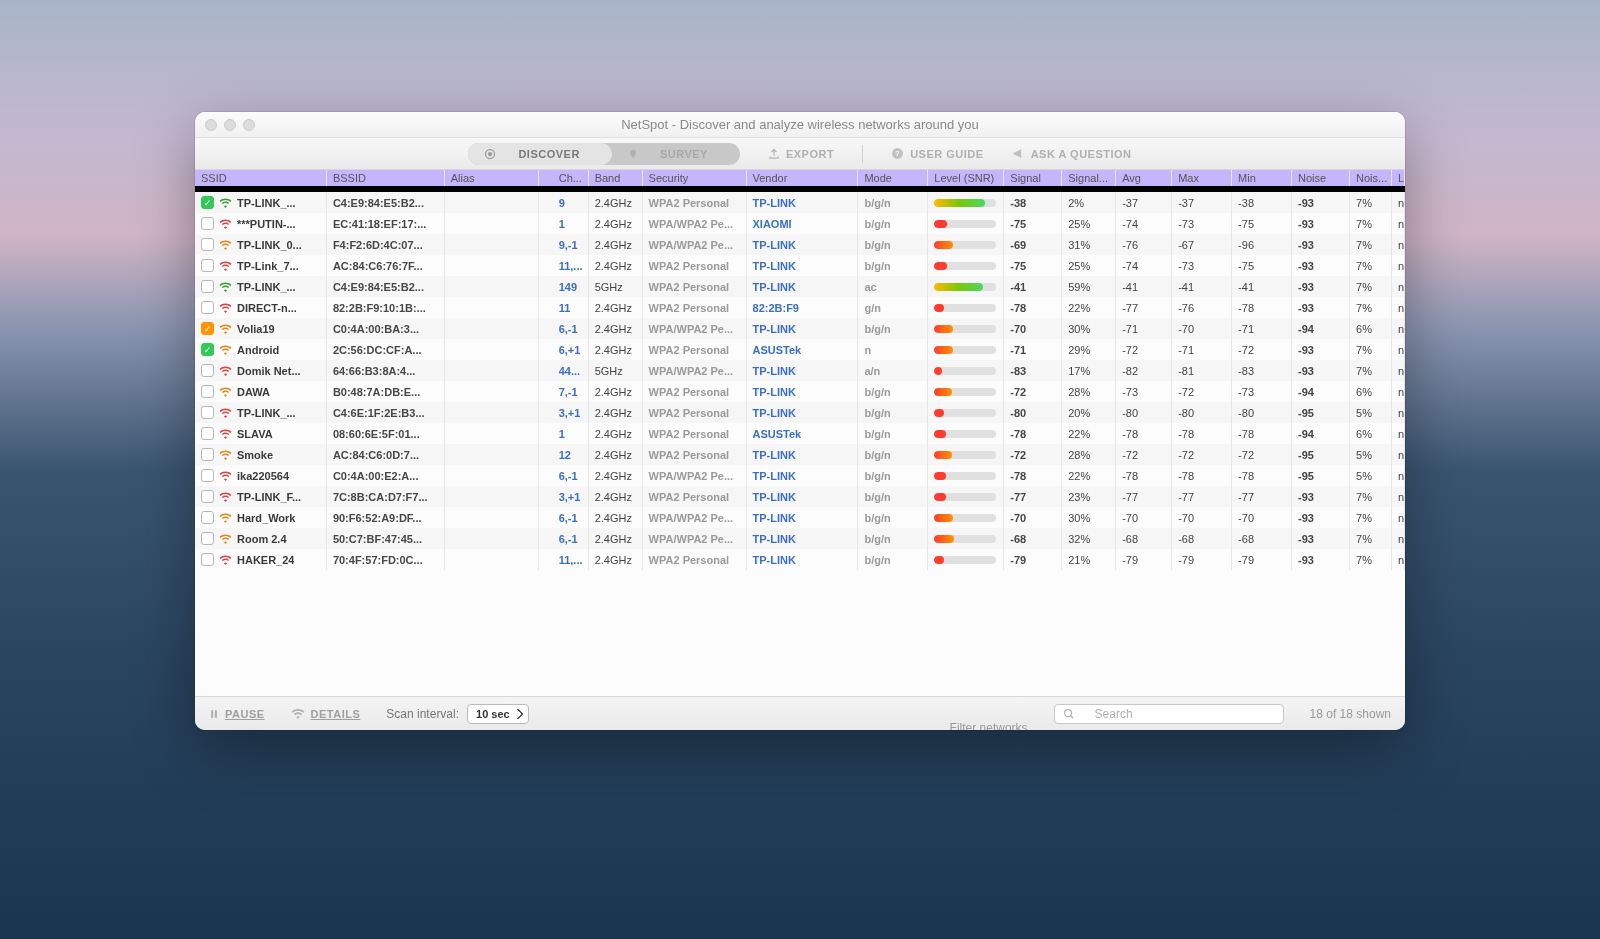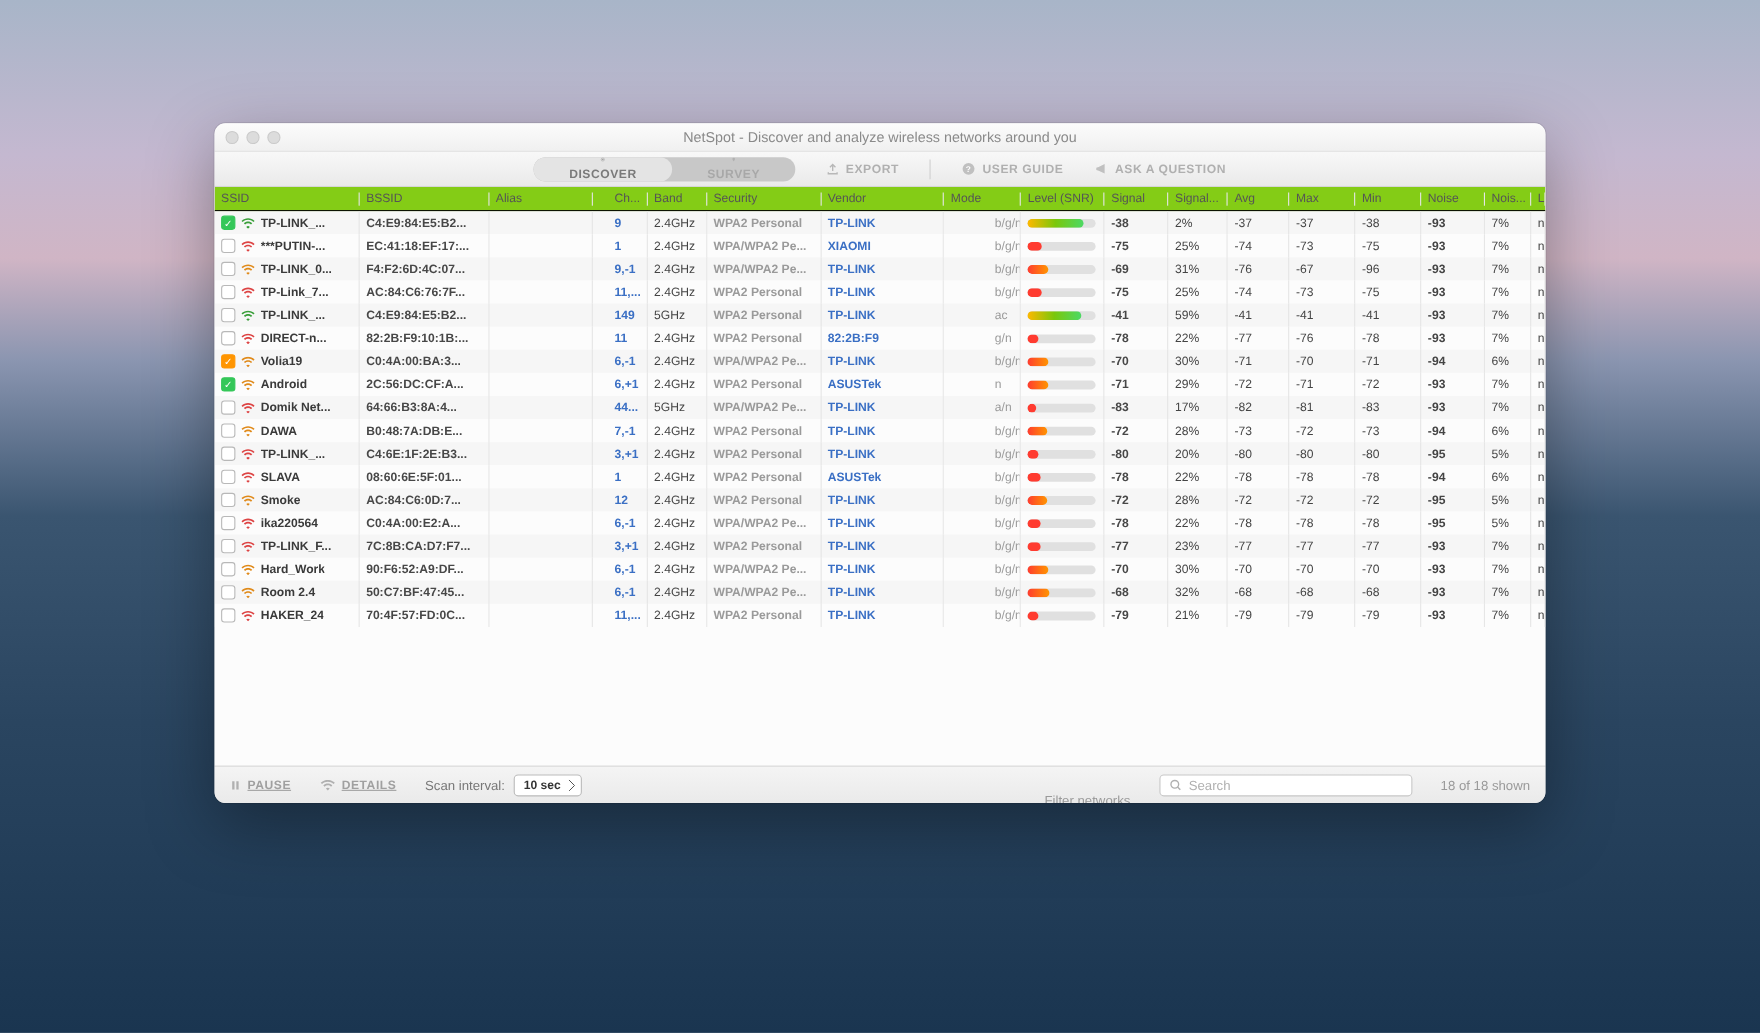--- a/index.html
+++ b/index.html
@@ -29,28 +29,28 @@
 .tl { width: 12px; height: 12px; border-radius: 50%; background: #dcdcdc; border: 1px solid #cacaca; }
 .title { flex: 1; text-align: center; font-size: 13px; color: #8a8a8a; }
 
 .toolbar {
   height: 32px; display: flex; align-items: center; justify-content: center; gap: 28px;
   background: linear-gradient(#f8f8f8,#eaeaea);
   border-bottom: 1px solid #d6d6d6;
   font-size: 12px; color: #9a9a9a; font-weight: 600;
 }
 .seg { display: inline-flex; background: #c8c8c8; border-radius: 14px; height: 22px; overflow: hidden; }
-.seg span { display: inline-flex; align-items: center; padding: 0 16px; gap: 6px; font-size: 11px; letter-spacing: 0.5px; flex-direction: column; }
+.seg span { display: inline-flex; align-items: center; padding: 0 16px; gap: 6px; font-size: 11px; letter-spacing: 0.5px; }
 .seg .active { background: #e4e4e4; border-radius: 14px; color: #7a7a7a; }
 .seg .inactive { color: #a8a8a8; }
 .tool-item { display: inline-flex; align-items: center; gap: 6px; color: #b0b0b0; letter-spacing: 0.5px; font-size: 11px; }
 .divider { width: 1px; height: 18px; background: #d0d0d0; }
 
 .table-wrap { flex: 1; overflow: hidden; background: #fcfcfc; }
-.hdr { display: flex; height: 22px; border-bottom: 1px solid #000000; background: #84cc16; font-size: 11px; color: #555; align-items: center; }
+.hdr { display: flex; height: 22px; border-bottom: 6px solid #000000; background: #c4b5fd; font-size: 11px; color: #555; }
 .hdr .col, .row .col { border-right: 1px solid #e6e6e6; padding: 0 6px; display: flex; align-items: center; overflow: hidden; white-space: nowrap; text-overflow: ellipsis; }
 .hdr .col { font-weight: 500; }
 
 .rows { height: calc(100% - 22px); overflow: auto; }
 .row { display: flex; height: 21px; font-size: 11px; color: #444; }
 .row:nth-child(odd) { background: #f6f6f6; }
 .row:nth-child(even) { background: #fcfcfc; }
 
 .c-ssid   { width: 132px; }
 .c-bssid  { width: 118px; }
@@ -73,21 +73,21 @@
 .ssid-cell { display: flex; align-items: center; gap: 5px; width: 100%; }
 .chk { width: 13px; height: 13px; border-radius: 3px; border: 1px solid #b8b8b8; background: #fff; display: inline-flex; align-items: center; justify-content: center; font-size: 9px; color: #fff; flex-shrink: 0; }
 .chk.green { background: #34c759; border-color: #34c759; }
 .chk.orange { background: #ff9500; border-color: #ff9500; }
 .wifi-icon { width: 13px; height: 10px; }
 .ssid-text { overflow: hidden; text-overflow: ellipsis; white-space: nowrap; font-weight: 600; color: #3a3a3a; }
 
 .ch-text { color: #3a6fc4; font-weight: 700; }
 .sec-text { color: #9a9a9a; font-weight: 600; }
 .vendor-text { color: #3a6fc4; font-weight: 700; }
-.mode-text { color: #9a9a9a; font-weight: 400; margin-left: 40px; }
+.mode-text { color: #9a9a9a; font-weight: 700; }
 .num-text { color: #474747; font-weight: 600; }
 
 .sigbar { width: 62px; height: 8px; border-radius: 4px; background: #e0e0e0; position: relative; overflow: hidden; }
 .sigbar .fill { position: absolute; left: 0; top: 0; bottom: 0; border-radius: 4px; }
 .sigbar.green .fill { background: linear-gradient(90deg,#ffb800,#7ac70c,#4cd964); }
 .sigbar.orange .fill { background: linear-gradient(90deg,#ff3b30,#ff9500); }
 .sigbar.red .fill { background: #ff3b30; }
 
 .footer {
   height: 34px; border-top: 1px solid #d8d8d8;
@@ -97,21 +97,21 @@
 }
 .footer .btn { display: inline-flex; align-items: center; gap: 6px; font-weight: 600; letter-spacing: 0.5px; font-size: 11px; text-decoration: underline; }
 .footer .spacer { flex: 1; }
 .scan-sel { display: inline-flex; align-items: center; gap: 8px; color: #777; font-size: 12px; }
 .sel { height: 20px; border: 1px solid #bbb; border-radius: 4px; background: #fff; padding: 0 18px 0 8px; font-size: 11px; font-weight: 700; color: #333; position: relative; display: inline-flex; align-items: center; }
 .sel::after { content: ""; position: absolute; right: 5px; top: 4px; width: 6px; height: 10px;
   background:
     linear-gradient(45deg, transparent 45%, #555 45%, #555 55%, transparent 55%) 0 0 / 6px 5px no-repeat,
     linear-gradient(-45deg, transparent 45%, #555 45%, #555 55%, transparent 55%) 0 5px / 6px 5px no-repeat;
 }
-.search { height: 20px; width: 230px; border: 1px solid #c8c8c8; border-radius: 4px; background: #fff; display: inline-flex; align-items: center; padding: 0 8px; color: #b0b0b0; font-size: 12px; gap: 6px; }
+.search { height: 20px; width: 230px; border: 1px solid #c8c8c8; border-radius: 4px; background: #fff; display: inline-flex; align-items: center; padding: 0 8px; color: #b0b0b0; font-size: 12px; gap: 20px; }
 .shown { color: #9a9a9a; font-size: 12px; }
 </style>
 </head>
 <body>
 
 <div class="window">
   <div class="titlebar">
     <div class="traffic">
       <div class="tl"></div>
       <div class="tl"></div>

